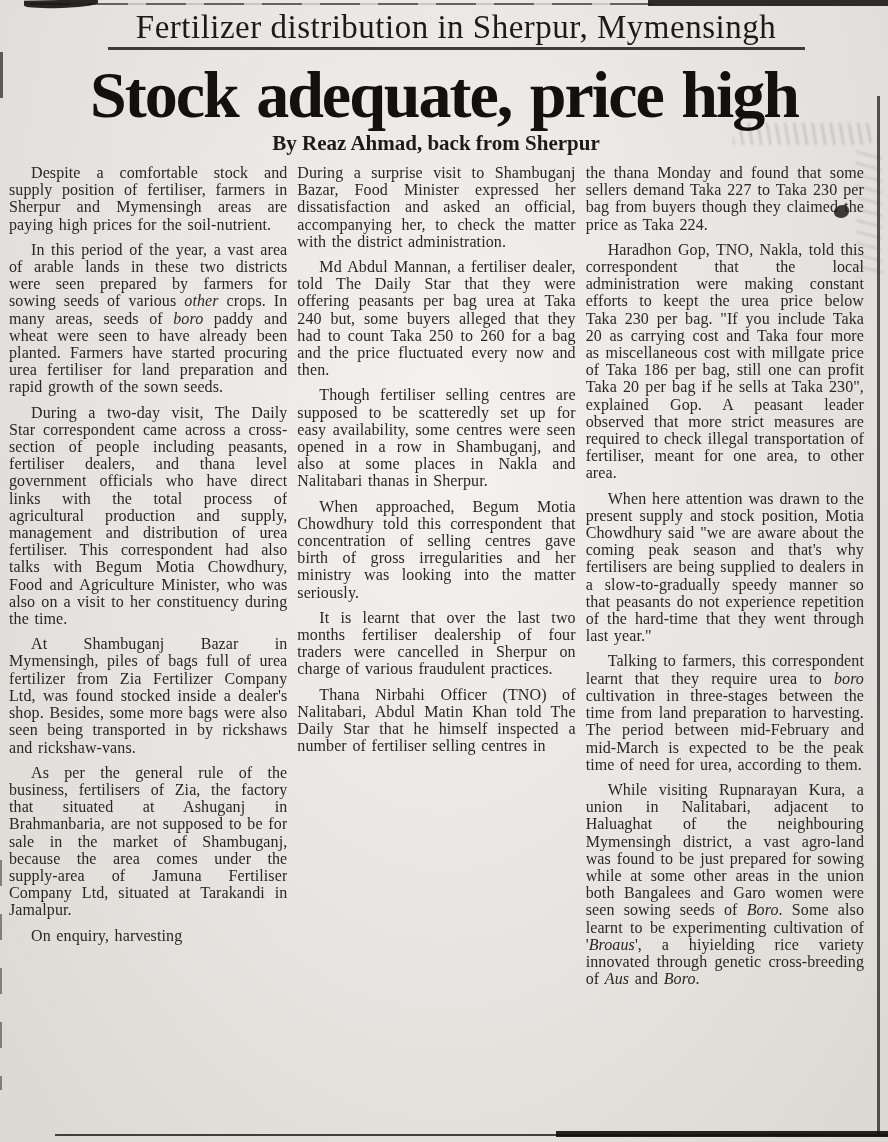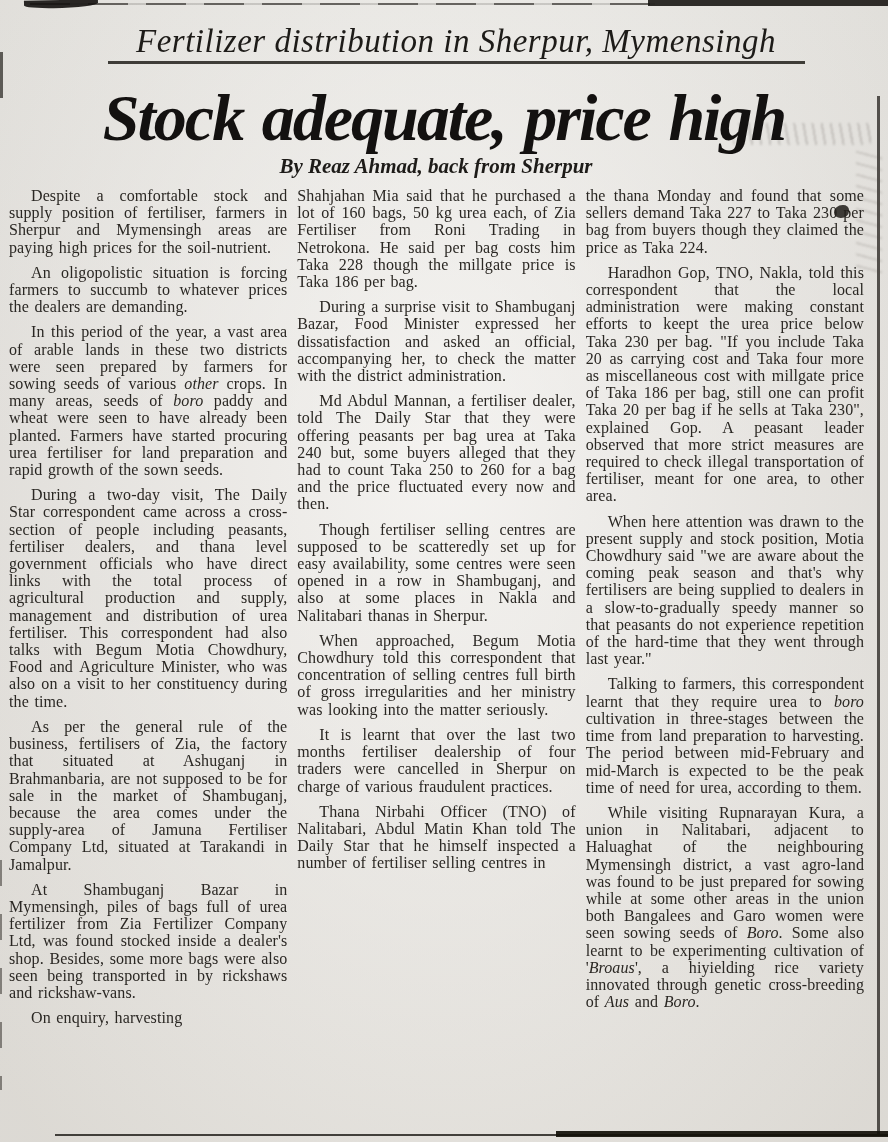--- a/index.html
+++ b/index.html
@@ -34,34 +34,34 @@
   .margin-smudge { left: 856px; top: 148px; width: 26px; height: 130px;
                    background: repeating-linear-gradient(15deg, rgba(80,76,70,.35) 0 2px, transparent 2px 11px);
                    filter: blur(1px); opacity:.5; }
   .ink-blob { left: 834px; top: 205px; width: 15px; height: 13px; background: #211e1a;
               border-radius: 60% 40% 55% 45%; filter: blur(.6px); opacity:.85; }
   .left-edge-mark  { left: 0; top: 52px; width: 3px; height: 46px; background: #24211d; opacity:.7; }
   .left-edge-mark2 { left: 0; top: 860px; width: 2px; height: 230px;
                      background: repeating-linear-gradient(180deg,#37332e 0 26px, transparent 26px 54px); opacity:.55; }
 
   
-  .masthead { position: relative; padding-top: 23px; text-align: center; font-style: italic; }
+  .masthead { position: relative; padding-top: 9px; text-align: center; }
   .kicker {
     display: inline-block;
     font-size: 33px; letter-spacing: .5px;
     transform: translateX(12px);
     color: #1d1b18;
   }
   .kicker-rule {
     width: 697px; height: 3px; margin: 1px auto 0;
     transform: translateX(12px);
     background: #211e1a; opacity:.85;
   }
   .headline {
-    margin: 21px 0 0; padding: 0 4px;
+    margin: 12px 0 0; padding: 0 4px;
     font-size: 66px; line-height: 1.0; font-weight: 700;
     letter-spacing: -2px; word-spacing: 4px;
     color: #131110; white-space: nowrap;
   }
   .byline {
     margin-top: 3px;
     font-size: 21px; font-weight: 700; color: #1d1b18;
     transform: translateX(-8px);
   }
 
@@ -105,33 +105,31 @@
   <header class="masthead">
     <div class="kicker">Fertilizer distribution in Sherpur, Mymensingh</div>
     <div class="kicker-rule"></div>
     <h1 class="headline">Stock adequate, price high</h1>
     <div class="byline">By Reaz Ahmad, back from Sherpur</div>
   </header>
 
   <main class="columns">
     <div class="col" data-col="0">
         <p class="para">Despite a comfortable stock and supply position of fertiliser, farmers in Sherpur and Mymensingh areas are paying high prices for the soil-nutrient.</p>
-        <p class="para">An oligopolistic situation is forcing farmers to succumb to whatever prices the dealers are demanding.</p>
         <p class="para">In this period of the year, a vast area of arable lands in these two districts were seen prepared by farmers for sowing seeds of various <i>other</i> crops. In many areas, seeds of <i>boro</i> paddy and wheat were seen to have already been planted. Farmers have started procuring urea fertiliser for land preparation and rapid growth of the sown seeds.</p>
         <p class="para">During a two-day visit, The Daily Star correspondent came across a cross-section of people including peasants, fertiliser dealers, and thana level government officials who have direct links with the total process of agricultural production and supply, management and distribution of urea fertiliser. This correspondent had also talks with Begum Motia Chowdhury, Food and Agriculture Minister, who was also on a visit to her constituency during the time.</p>
+        <p class="para">At Shambuganj Bazar in Mymensingh, piles of bags full of urea fertilizer from Zia Fertilizer Company Ltd, was found stocked inside a dealer's shop. Besides, some more bags were also seen being transported in by rickshaws and rickshaw-vans.</p>
         <p class="para">As per the general rule of the business, fertilisers of Zia, the factory that situated at Ashuganj in Brahmanbaria, are not supposed to be for sale in the market of Shambuganj, because the area comes under the supply-area of Jamuna Fertiliser Company Ltd, situated at Tarakandi in Jamalpur.</p>
-        <p class="para">At Shambuganj Bazar in Mymensingh, piles of bags full of urea fertilizer from Zia Fertilizer Company Ltd, was found stocked inside a dealer's shop. Besides, some more bags were also seen being transported in by rickshaws and rickshaw-vans.</p>
         <p class="para">On enquiry, harvesting</p>
       </div>
     <div class="col" data-col="1">
-        <p class="para">Shahjahan Mia said that he purchased a lot of 160 bags, 50 kg urea each, of Zia Fertiliser from Roni Trading in Netrokona. He said per bag costs him Taka 228 though the millgate price is Taka 186 per bag.</p>
         <p class="para">During a surprise visit to Shambuganj Bazar, Food Minister expressed her dissatisfaction and asked an official, accompanying her, to check the matter with the district administration.</p>
         <p class="para">Md Abdul Mannan, a fertiliser dealer, told The Daily Star that they were offering peasants per bag urea at Taka 240 but, some buyers alleged that they had to count Taka 250 to 260 for a bag and the price fluctuated every now and then.</p>
         <p class="para">Though fertiliser selling centres are supposed to be scatteredly set up for easy availability, some centres were seen opened in a row in Shambuganj, and also at some places in Nakla and Nalitabari thanas in Sherpur.</p>
-        <p class="para">When approached, Begum Motia Chowdhury told this correspondent that concentration of selling centres full birth of gross irregularities and her ministry was looking into the matter seriously.</p>
+        <p class="para">When approached, Begum Motia Chowdhury told this correspondent that concentration of selling centres gave birth of gross irregularities and her ministry was looking into the matter seriously.</p>
         <p class="para">It is learnt that over the last two months fertiliser dealership of four traders were cancelled in Sherpur on charge of various fraudulent practices.</p>
         <p class="para">Thana Nirbahi Officer (TNO) of Nalitabari, Abdul Matin Khan told The Daily Star that he himself inspected a number of fertiliser selling centres in</p>
       </div>
     <div class="col" data-col="2">
         <p class="para">the thana Monday and found that some sellers demand Taka 227 to Taka 230 per bag from buyers though they claimed the price as Taka 224.</p>
         <p class="para">Haradhon Gop, TNO, Nakla, told this correspondent that the local administration were making constant efforts to keept the urea price below Taka 230 per bag. "If you include Taka 20 as carrying cost and Taka four more as miscellaneous cost with millgate price of Taka 186 per bag, still one can profit Taka 20 per bag if he sells at Taka 230", explained Gop. A peasant leader observed that more strict measures are required to check illegal transportation of fertiliser, meant for one area, to other area.</p>
         <p class="para">When here attention was drawn to the present supply and stock position, Motia Chowdhury said "we are aware about the coming peak season and that's why fertilisers are being supplied to dealers in a slow-to-gradually speedy manner so that peasants do not experience repetition of the hard-time that they went through last year."</p>
         <p class="para">Talking to farmers, this correspondent learnt that they require urea to <i>boro</i> cultivation in three-stages between the time from land preparation to harvesting. The period between mid-February and mid-March is expected to be the peak time of need for urea, according to them.</p>
         <p class="para">While visiting Rupnarayan Kura, a union in Nalitabari, adjacent to Haluaghat of the neighbouring Mymensingh district, a vast agro-land was found to be just prepared for sowing while at some other areas in the union both Bangalees and Garo women were seen sowing seeds of <i>Boro</i>. Some also learnt to be experimenting cultivation of '<i>Broaus</i>', a hiyielding rice variety innovated through genetic cross-breeding of <i>Aus</i> and <i>Boro</i>.</p>
       </div>

